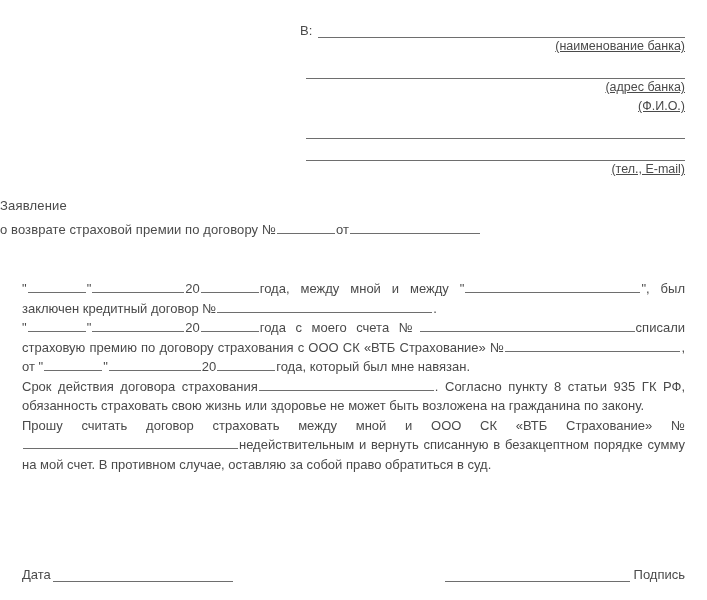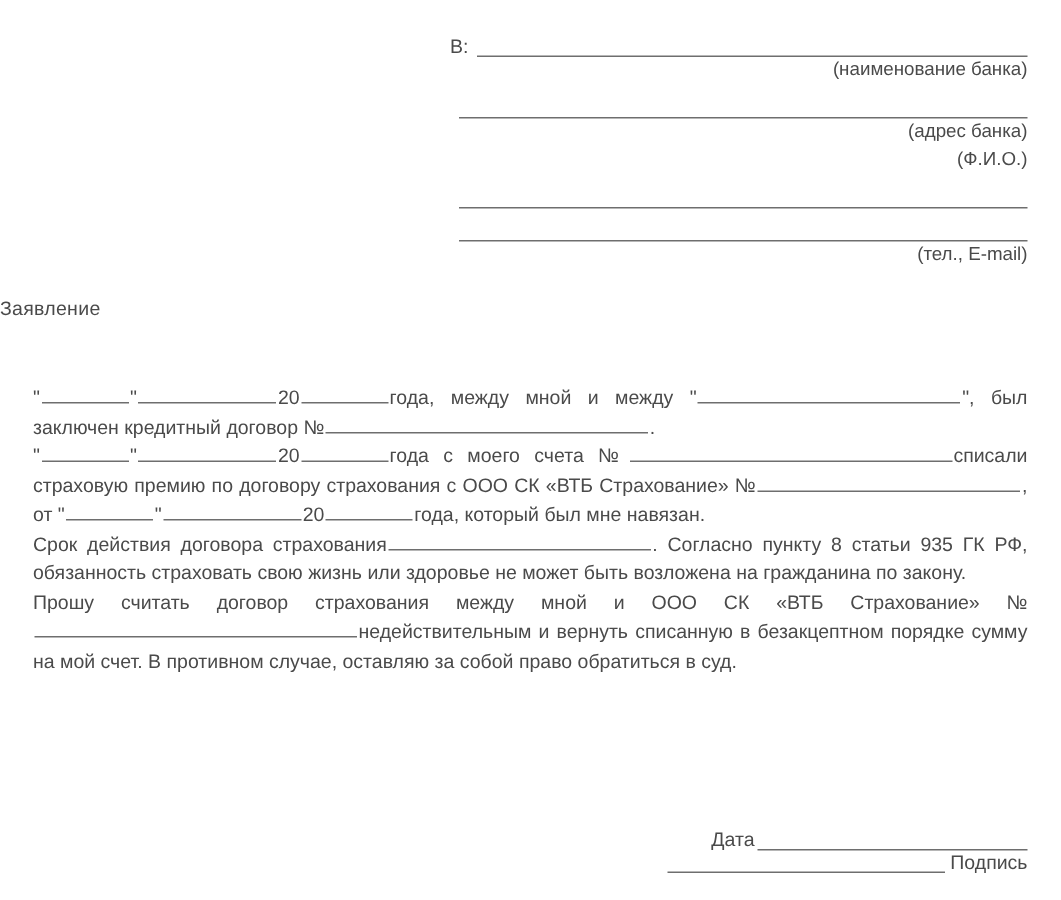--- a/index.html
+++ b/index.html
@@ -49,20 +49,21 @@
     flex: 1 1 auto;
     border-bottom: 1px solid #6e6e6e;
     height: 14px;
   }
   .hdr-caption {
     text-align: right;
     font-size: 12.5px;
     color: #4a4a4a;
     line-height: 16px;
     height: 19px;
+    text-decoration: underline;
   }
 
   
   .title-block {
     margin-top: 18px;
     text-align: left;
   }
   .doc-title {
     font-size: 13px;
     color: #4a4a4a;
@@ -107,21 +108,20 @@
   
   .footer-block {
     position: absolute;
     left: 22px;
     right: 22px;
     bottom: 18px;
     display: flex;
     justify-content: space-between;
     align-items: flex-end;
     font-size: 13px;
-    flex-direction: column;
   }
   .sig-left, .sig-right {
     display: flex;
     align-items: flex-end;
   }
   .sig-left .sig-line {
     width: 180px;
     border-bottom: 1px solid #6e6e6e;
     height: 13px;
     margin-left: 2px;
@@ -162,31 +162,34 @@
     <div class="hdr-row">
       <span class="hdr-label"></span>
       <span class="hdr-line"></span>
     </div>
     <div class="hdr-caption">(тел., E-mail)</div>
 
   </div>
 
   <div class="title-block">
     <div class="doc-title">Заявление</div>
+    <div class="doc-subtitle">
+      <span>о возврате страховой премии по договору №</span><span class="fill f-sm"></span><span>от</span><span class="fill f-lg"></span>
+    </div>
   </div>
 
   <div class="body-block">
 
     <p><span>"</span><span class="fill f-sm"></span><span>"</span><span class="fill f-md"></span><span>20</span><span class="fill f-sm"></span><span>года, между мной и между "</span><span class="fill f-xl"></span><span>", был заключен кредитный договор №</span><span class="fill f-xxl"></span><span>.</span></p>
 
     <p><span>"</span><span class="fill f-sm"></span><span>"</span><span class="fill f-md"></span><span>20</span><span class="fill f-sm"></span><span>года с моего счета №</span><span class="fill f-xxl"></span><span>списали страховую премию по договору страхования с ООО СК «ВТБ Страхование» №</span><span class="fill f-xl"></span><span>, от "</span><span class="fill f-sm"></span><span>"</span><span class="fill f-md"></span><span>20</span><span class="fill f-sm"></span><span>года, который был мне навязан.</span></p>
 
     <p><span>Срок действия договора страхования</span><span class="fill f-xl"></span><span>. Согласно пункту 8 статьи 935 ГК РФ, обязанность страховать свою жизнь или здоровье не может быть возложена на гражданина по закону.</span></p>
 
-    <p><span>Прошу считать договор страхования между мной и ООО СК «ВТБ Страхование» №</span><span class="fill f-xxl"></span><span>недействительным и вернуть списанную в безакцептном порядке сумму на мой счет. В противном случае, оставляю за собой право обратиться в суд.</span></p>
+    <p><span>Прошу считать договор страховать между мной и ООО СК «ВТБ Страхование» №</span><span class="fill f-xxl"></span><span>недействительным и вернуть списанную в безакцептном порядке сумму на мой счет. В противном случае, оставляю за собой право обратиться в суд.</span></p>
 
   </div>
 
   <div class="footer-block">
     <div class="sig-left">
       <span>Дата</span>
       <span class="sig-line"></span>
     </div>
     <div class="sig-right">
       <span class="sig-line"></span>

